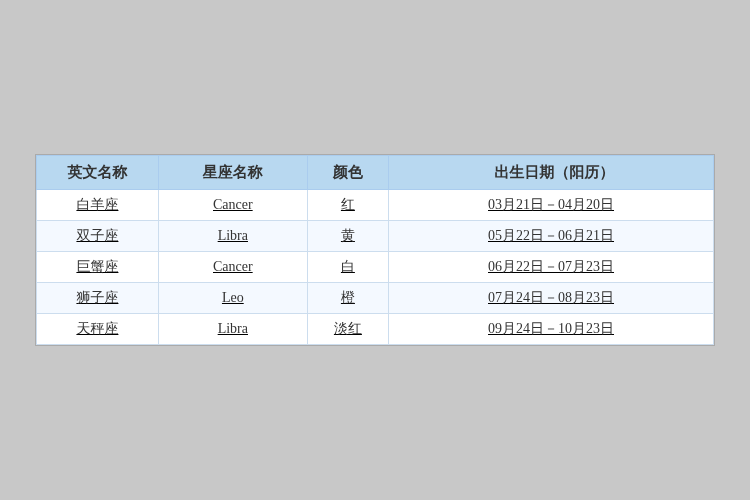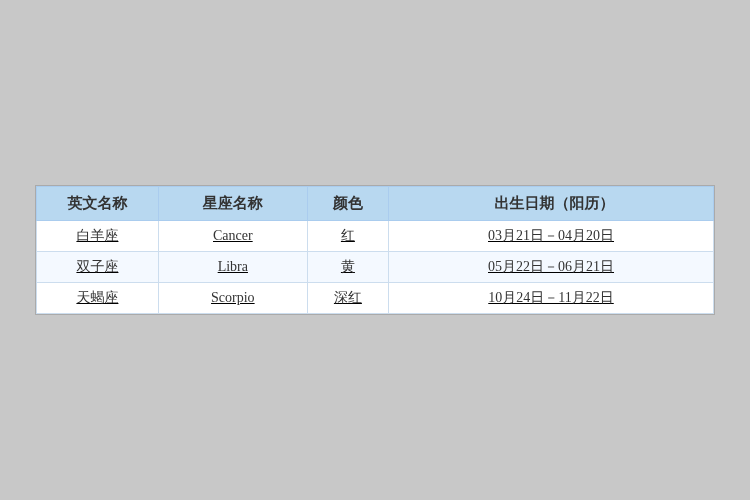--- a/index.html
+++ b/index.html
@@ -71,20 +71,32 @@
           <td>红</td>
           <td>03月21日－04月20日</td>
         </tr>
         <tr>
           <td>双子座</td>
           <td>Libra</td>
           <td>黄</td>
           <td>05月22日－06月21日</td>
         </tr>
         <tr>
-          <td>天蝎座</td>
-          <td>Scorpio</td>
-          <td>深红</td>
-          <td>10月24日－11月22日</td>
+          <td>巨蟹座</td>
+          <td>Cancer</td>
+          <td>白</td>
+          <td>06月22日－07月23日</td>
+        </tr>
+        <tr>
+          <td>狮子座</td>
+          <td>Leo</td>
+          <td>橙</td>
+          <td>07月24日－08月23日</td>
+        </tr>
+        <tr>
+          <td>天秤座</td>
+          <td>Libra</td>
+          <td>淡红</td>
+          <td>09月24日－10月23日</td>
         </tr>
       </tbody>
   </table>
 </div>
 
 </body></html>

